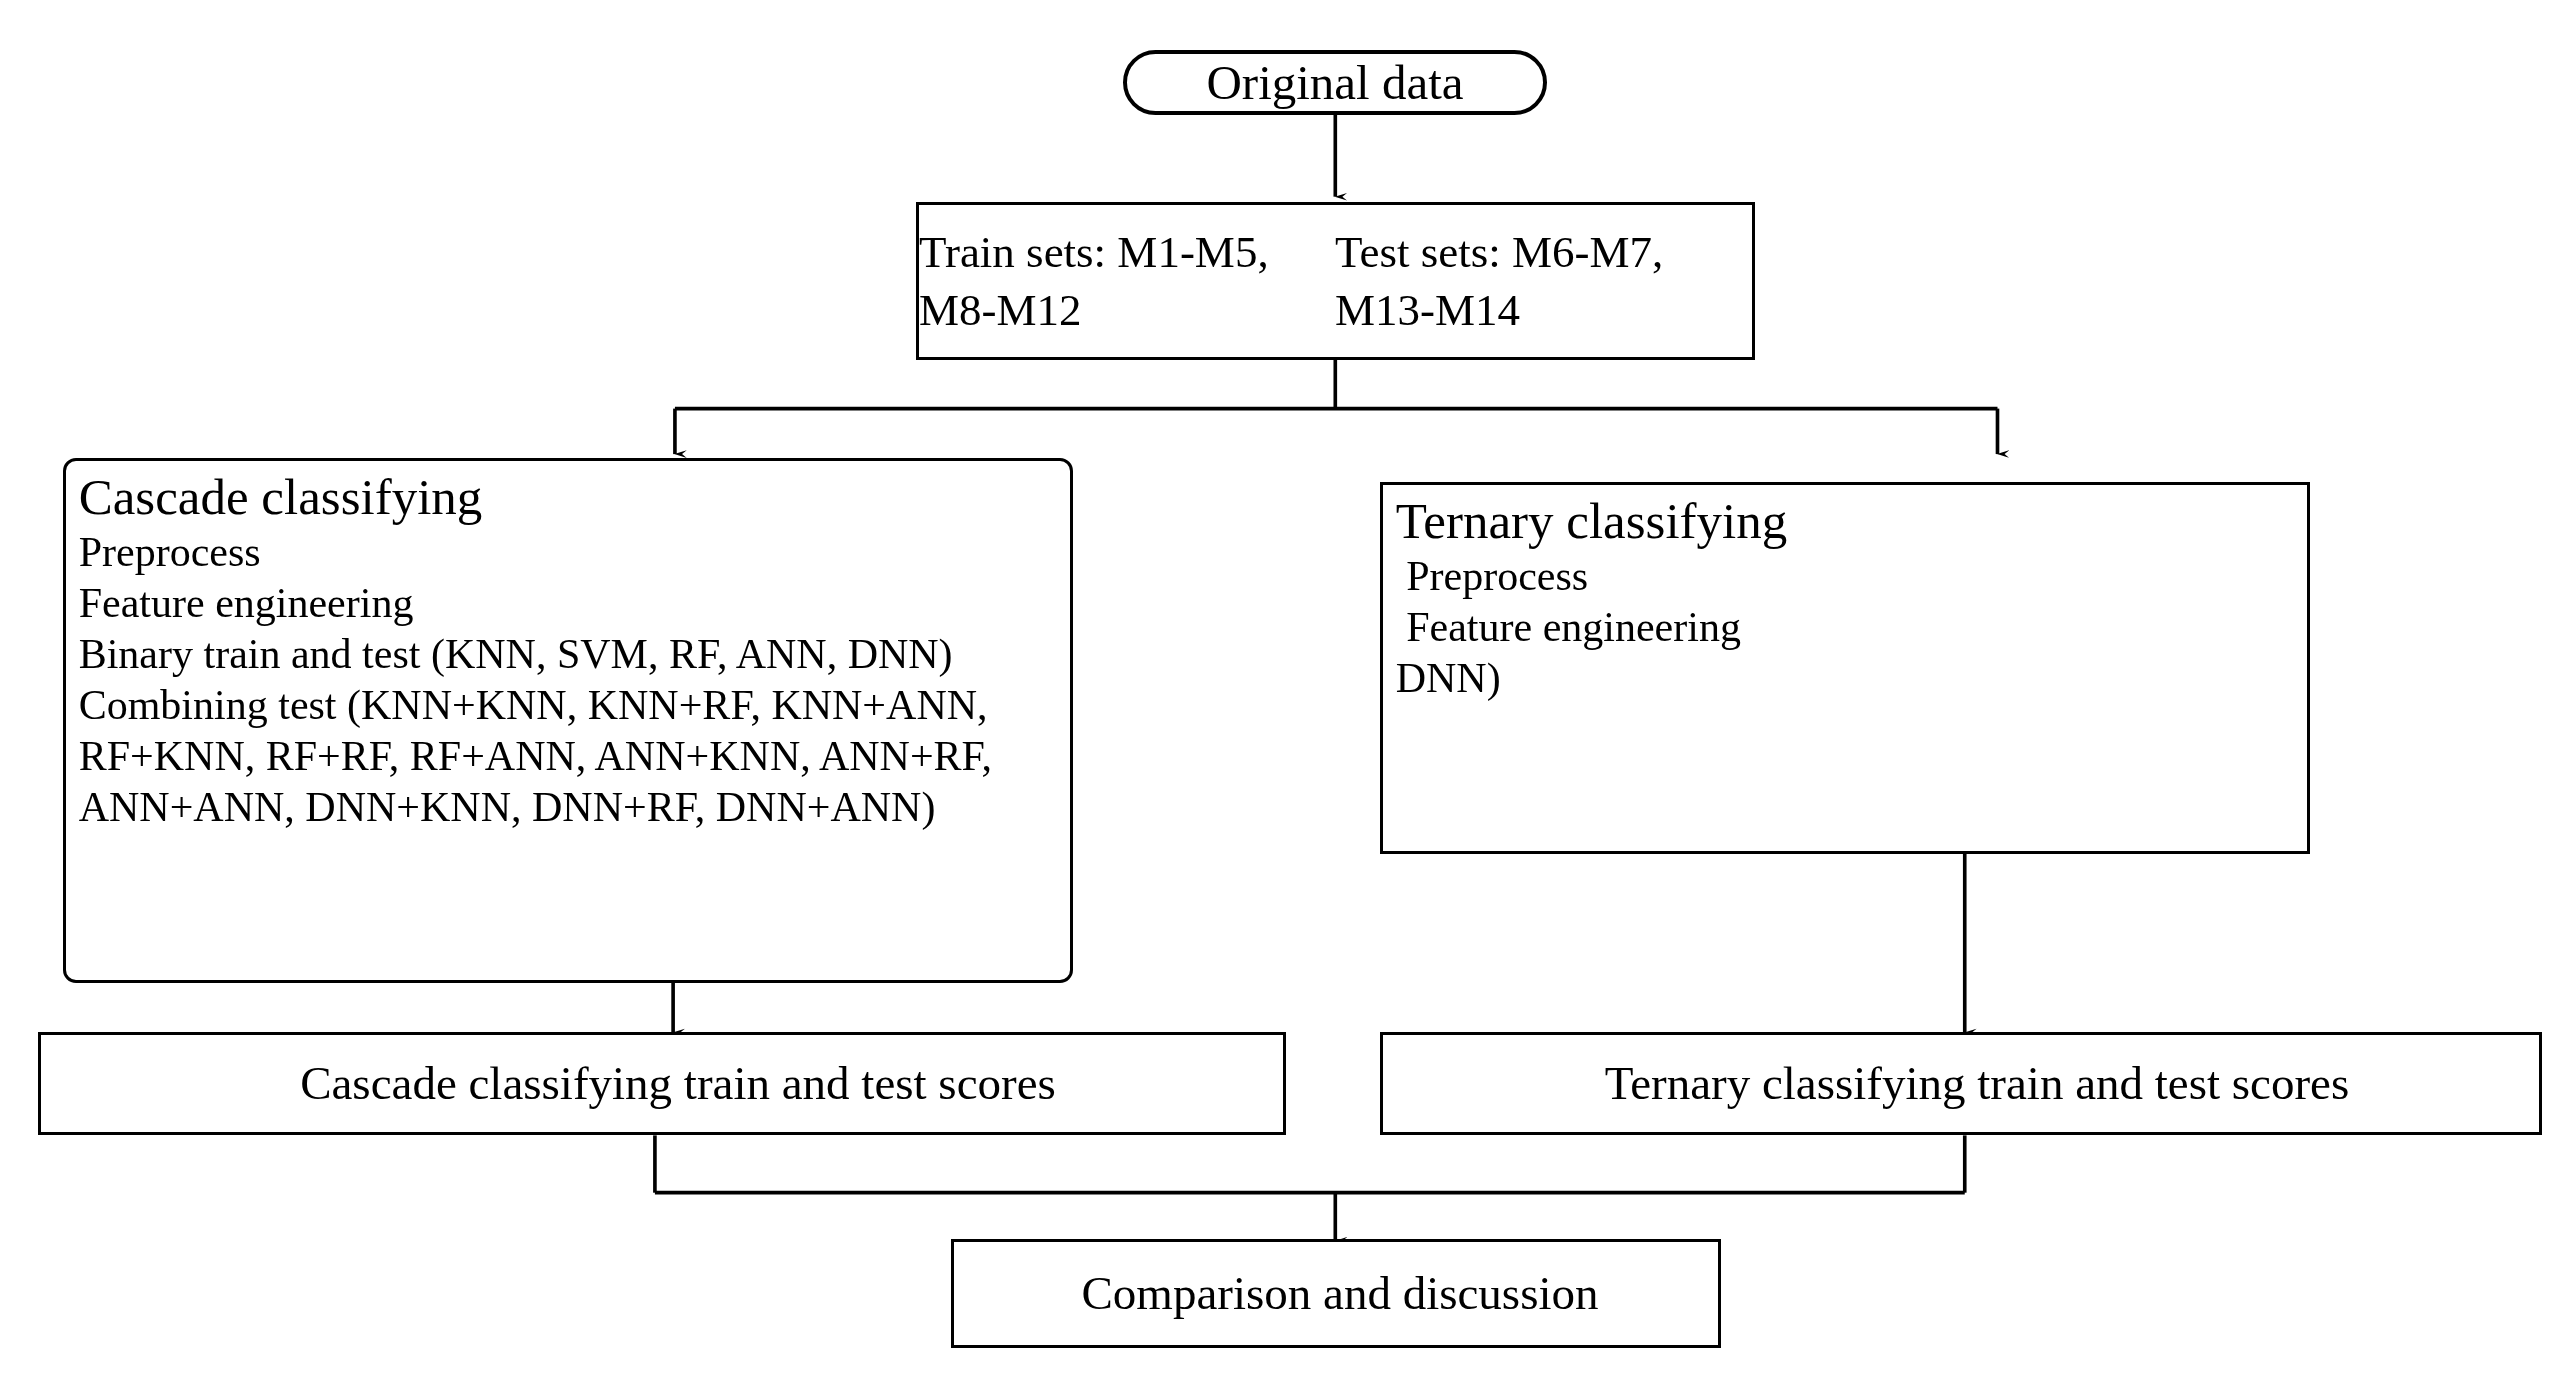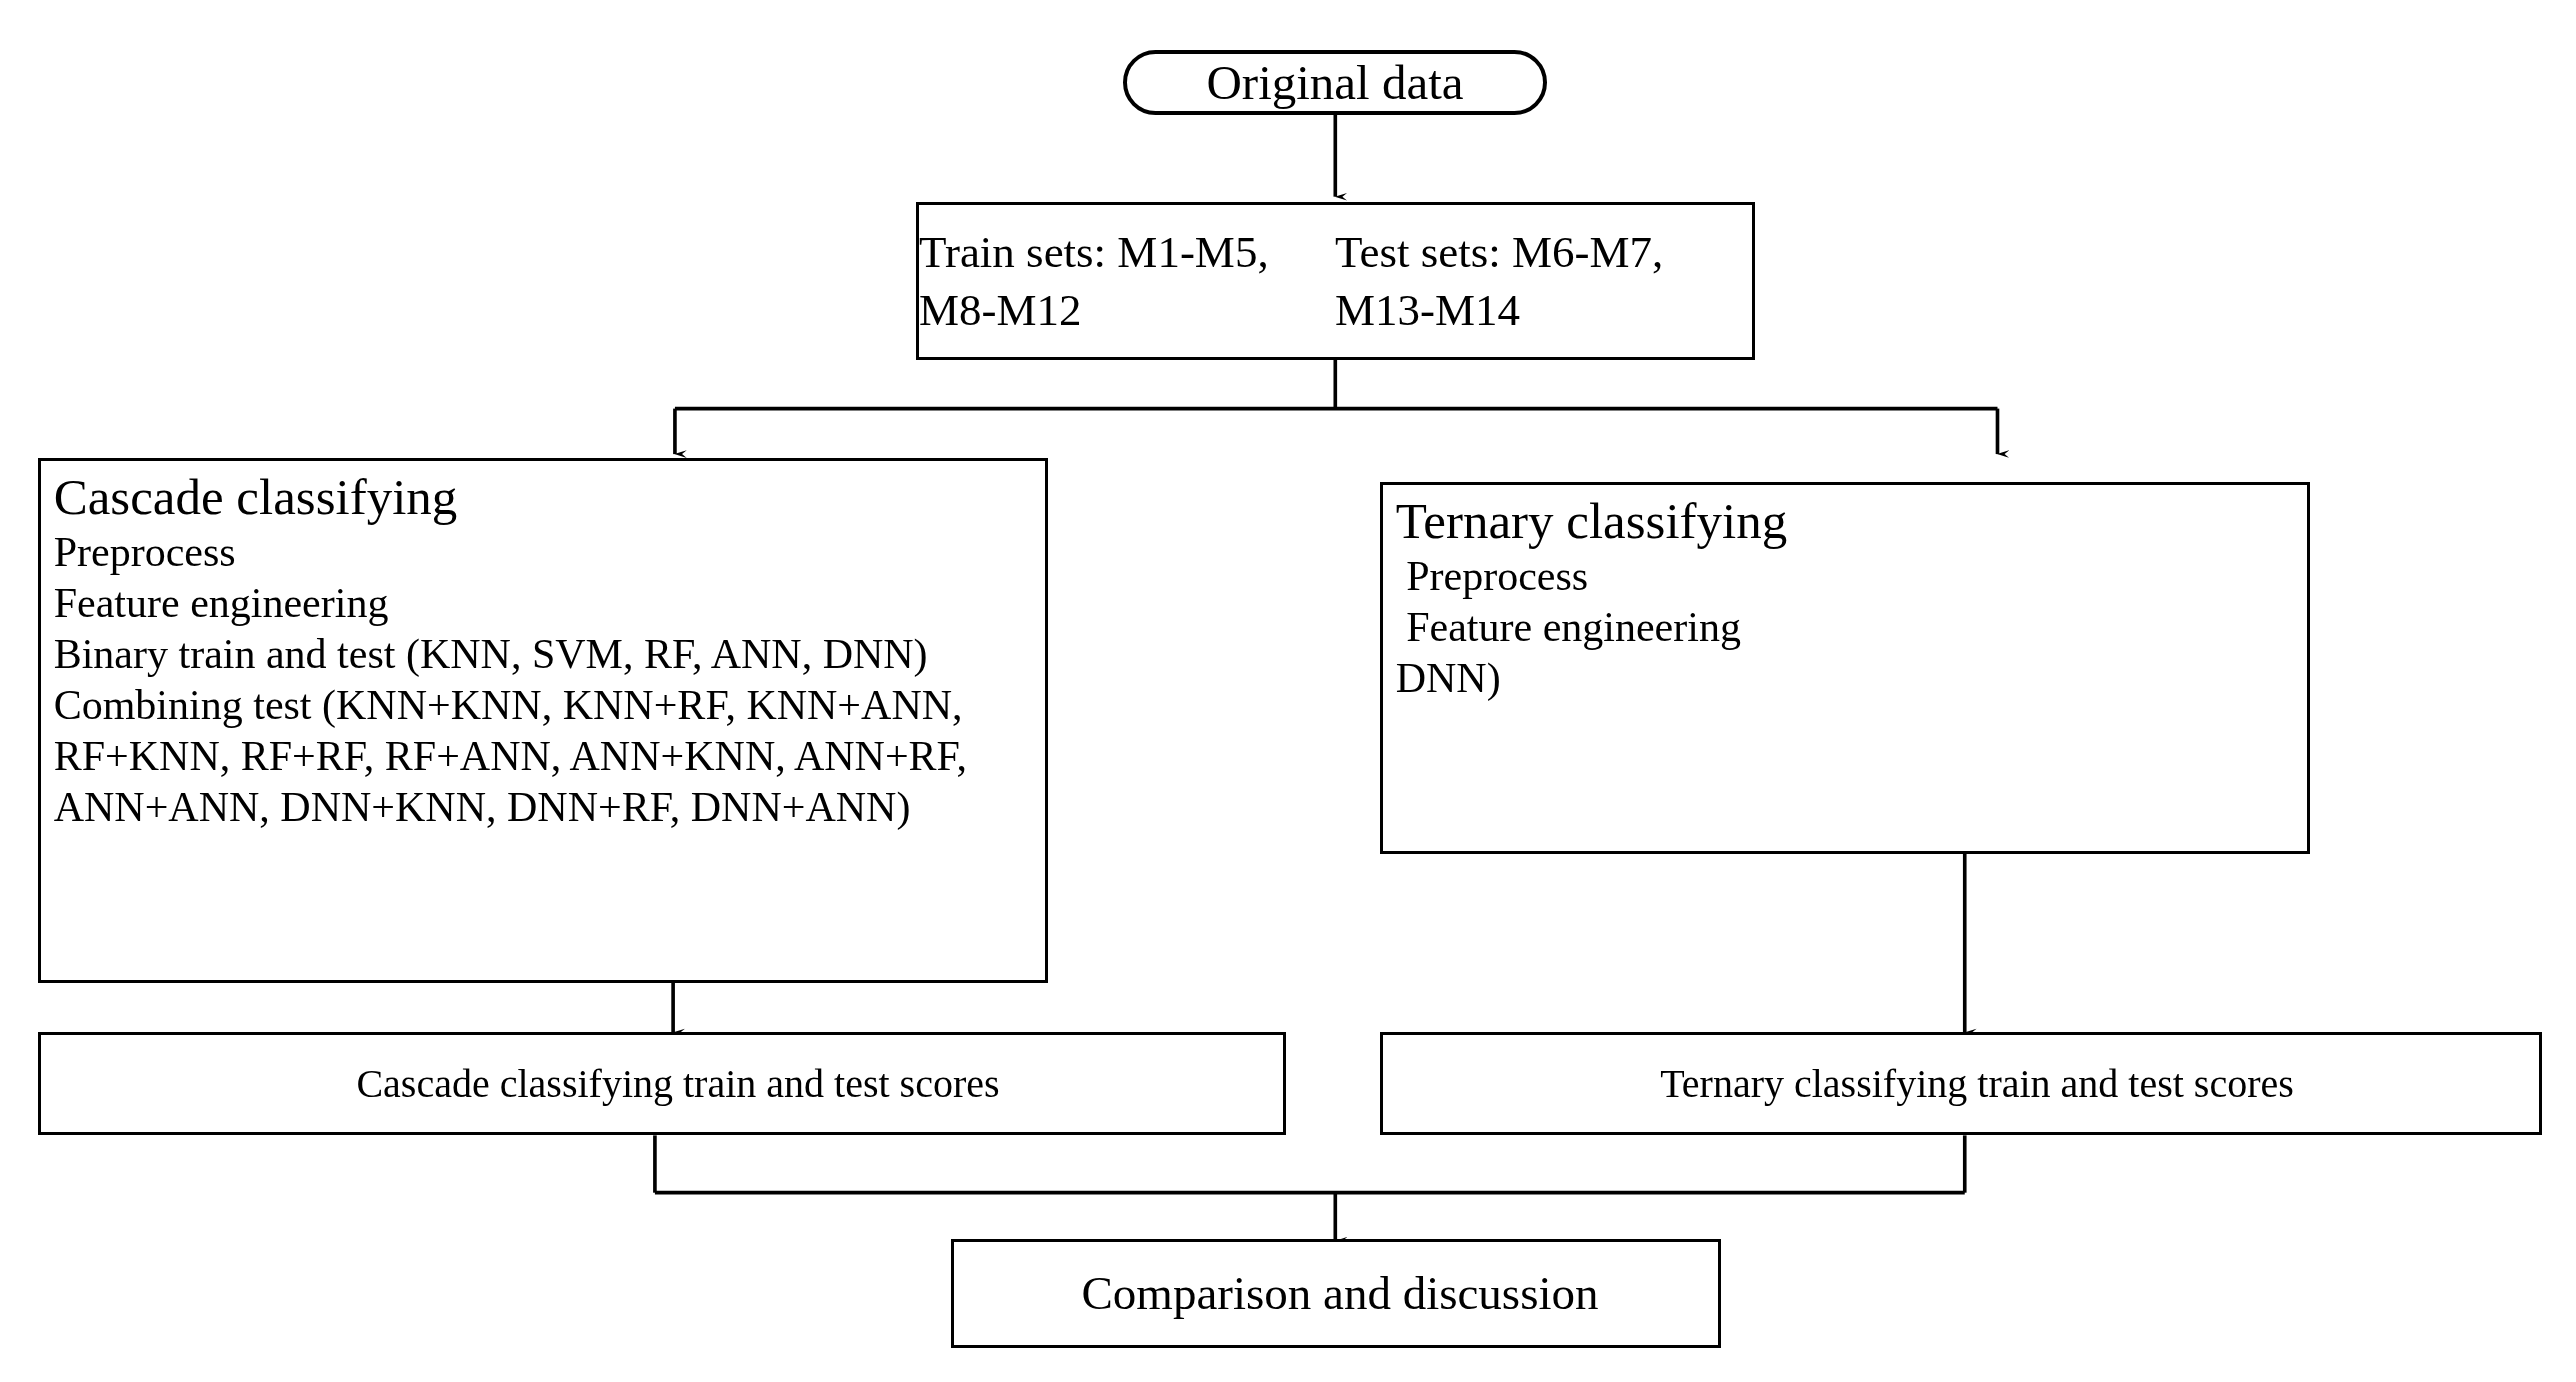--- a/index.html
+++ b/index.html
@@ -50,21 +50,21 @@
     justify-content: center;
   }
   .left-block {
     display: block;
     text-align: left;
   }
   .t-oval { font-size: 49px; line-height: 1.05; text-align: right; }
   .t-sets { font-size: 45px; line-height: 1.30; }
   .t-head { font-size: 51px; line-height: 1.18; display: block; }
   .t-body { font-size: 42px; line-height: 1.215; display: block; white-space: pre; }
-  .t-score { font-size: 40px; line-height: 1.1; margin-left: 32px; }
+  .t-score { font-size: 47px; line-height: 1.1; margin-left: 32px; }
   .t-final { font-size: 47px; line-height: 1.1; }
   .pad-cascade { padding: 5.5px 0 0 12.7px; }
   .pad-ternary { padding: 5.5px 0 0 12.7px; }
 </style>
 </head>
 <body>
 
 <div id="canvas">
 
   <svg class="connectors" viewBox="0 0 2832 1520">
@@ -112,21 +112,21 @@
 
   <div class="node oval centered" style="left:1123px; top:50px; width:424px; height:65px;">
     <span class="t-oval">Original data</span>
   </div>
 
   <div class="node stack" style="left:916px; top:202px; width:839px; height:158px;">
     <span class="t-sets">Train sets: M1-M5, M8-M12</span>
     <span class="t-sets">Test sets: M6-M7, M13-M14</span>
   </div>
 
-  <div class="node left-block pad-cascade" style="left:38px; top:458px; width:1010px; height:525px;">
+  <div class="node left-block pad-cascade" style="left:63px; top:458px; width:1010px; height:525px;border-radius:13px;">
     <span class="t-head">Cascade classifying</span>
     <span class="t-body">Preprocess</span>
     <span class="t-body">Feature engineering</span>
     <span class="t-body">Binary train and test (KNN, SVM, RF, ANN, DNN)</span>
     <span class="t-body">Combining test (KNN+KNN, KNN+RF, KNN+ANN,</span>
     <span class="t-body">RF+KNN, RF+RF, RF+ANN, ANN+KNN, ANN+RF,</span>
     <span class="t-body">ANN+ANN, DNN+KNN, DNN+RF, DNN+ANN)</span>
   </div>
 
   <div class="node left-block pad-ternary" style="left:1380px; top:482px; width:930px; height:372px;">

